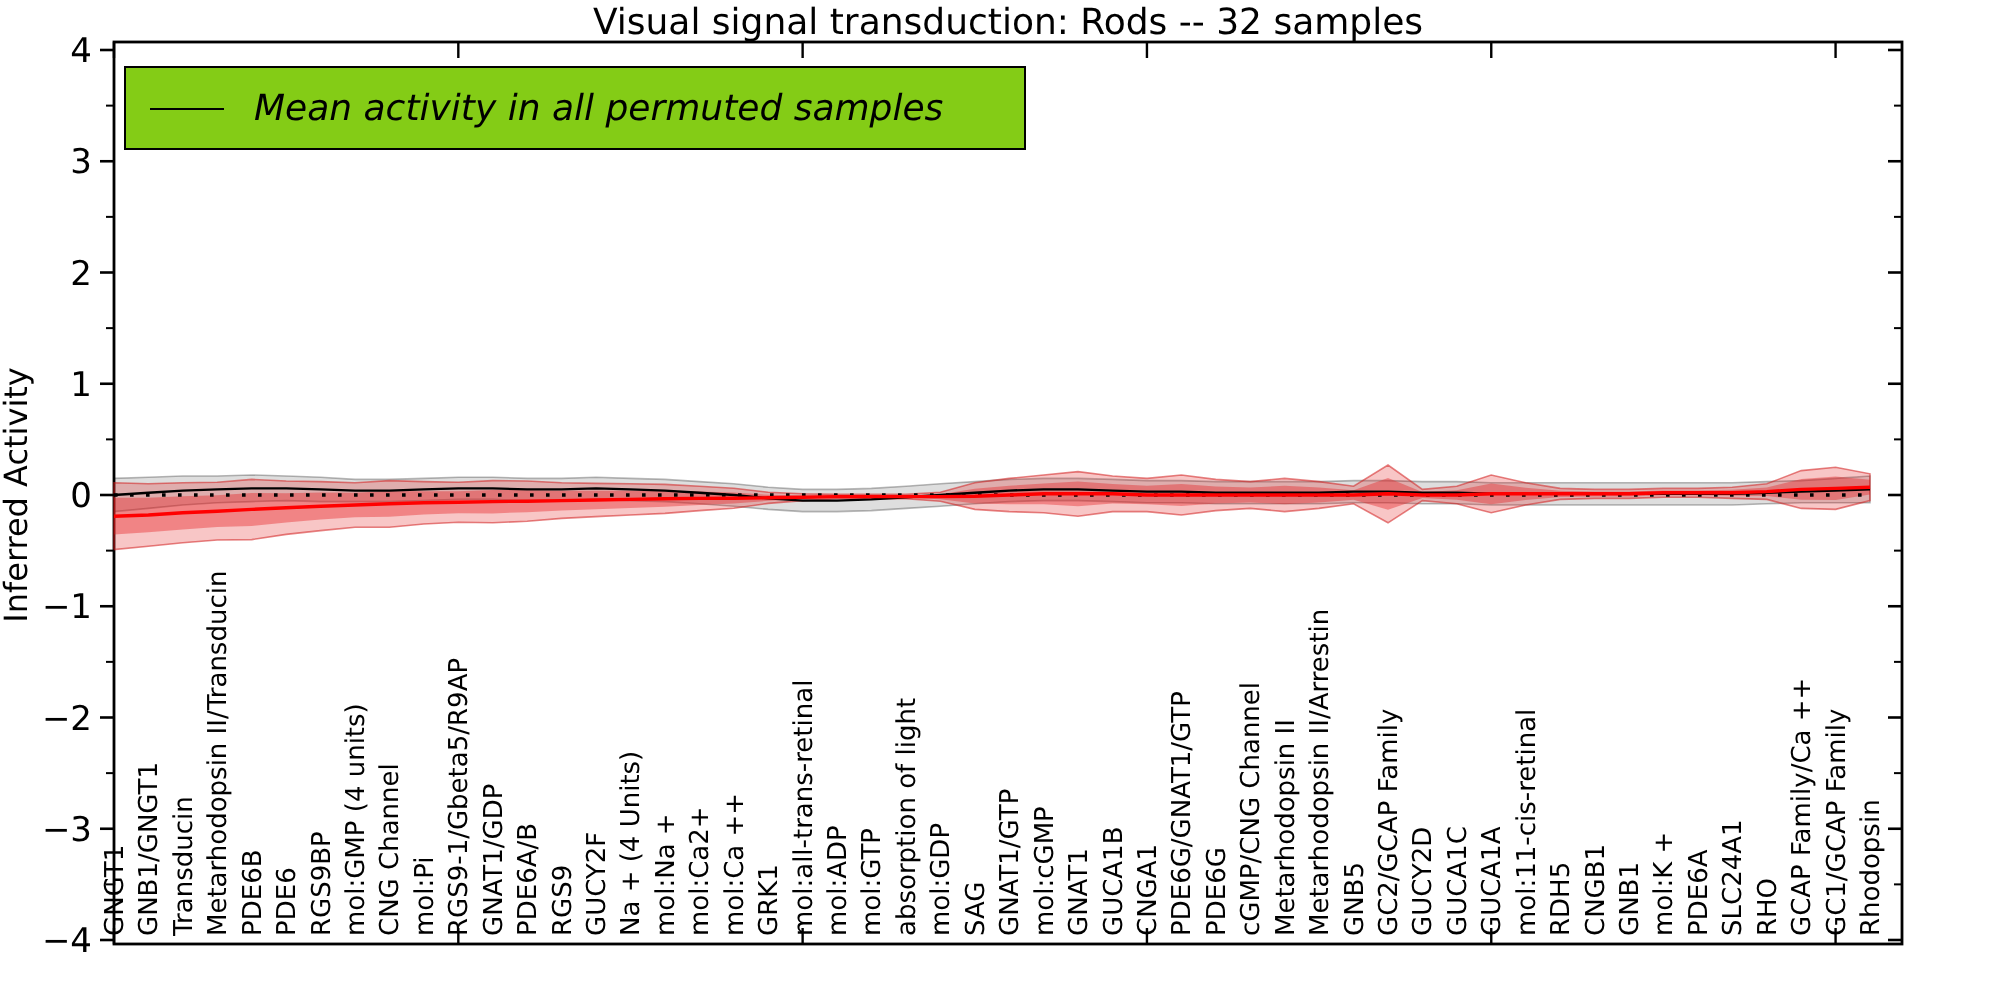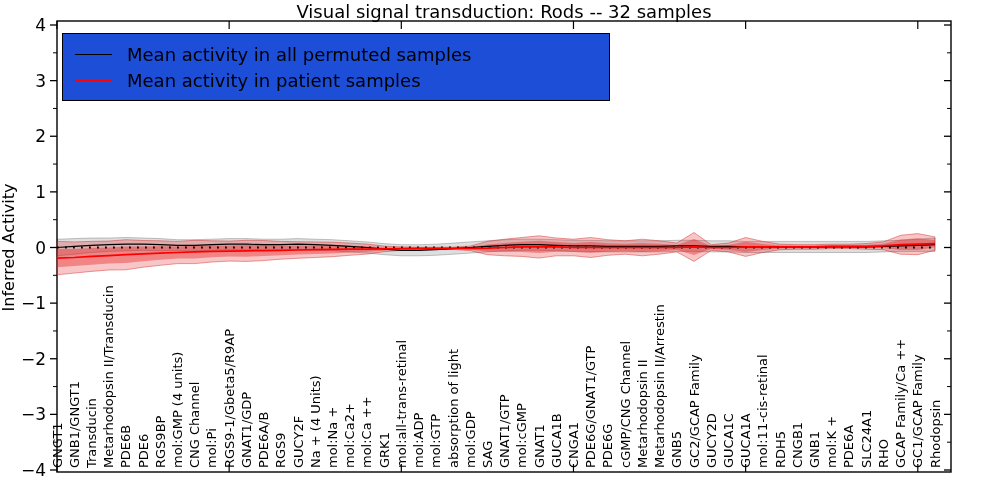--- a/index.html
+++ b/index.html
@@ -18,23 +18,23 @@
     position: absolute; left: -102px; top: 238px; width: 220px;
     text-align: center; font-size: 16px; color: #000000;
     transform: rotate(-90deg);
   }
   #x-axis-label {
     position: absolute; left: 57px; width: 894px; top: 476px;
     text-align: center; font-size: 16px; color: #000000;
   }
   #plot-svg { position: absolute; left: 0; top: 0; }
   #legend {
-    position: absolute; left: 62px; top: 33px; width: 548px;
-    background: #1d4ed8; border: 1.6px solid #000000;
-    box-sizing: border-box; padding: 7px 0 7px 12px;
+    position: absolute; left: 62px; top: 33px; width: 451px;
+    background: #84cc16; border: 1.6px solid #000000;
+    box-sizing: border-box; padding: 7px 0 7px 12px; font-style: italic;
   }
   .legend-row { display: flex; align-items: center; height: 26px; }
   .legend-swatch {
     display: inline-block; width: 37px; height: 0; border-top-width: 1.6px;
     border-top-style: solid; margin-right: 15px;
   }
   .legend-label { font-size: 18px; color: #000000; white-space: nowrap; }
 </style>
 </head>
 <body>
@@ -168,18 +168,14 @@
         <text transform="translate(939.5,468) rotate(-90)" font-size="13" fill="#000000">Rhodopsin</text>
       </g>
     </svg>
   <div id="chart-title">Visual signal transduction: Rods -- 32 samples</div>
   <div id="y-axis-label">Inferred Activity</div>
   <div id="legend">
       <div class="legend-row">
         <span class="legend-swatch" style="border-top-color: rgb(0, 0, 0);"></span>
         <span class="legend-label">Mean activity in all permuted samples</span>
       </div>
-      <div class="legend-row">
-        <span class="legend-swatch" style="border-top-color: rgb(255, 0, 0);"></span>
-        <span class="legend-label">Mean activity in patient samples</span>
-      </div>
     </div>
 </div>
 
 </body></html>

